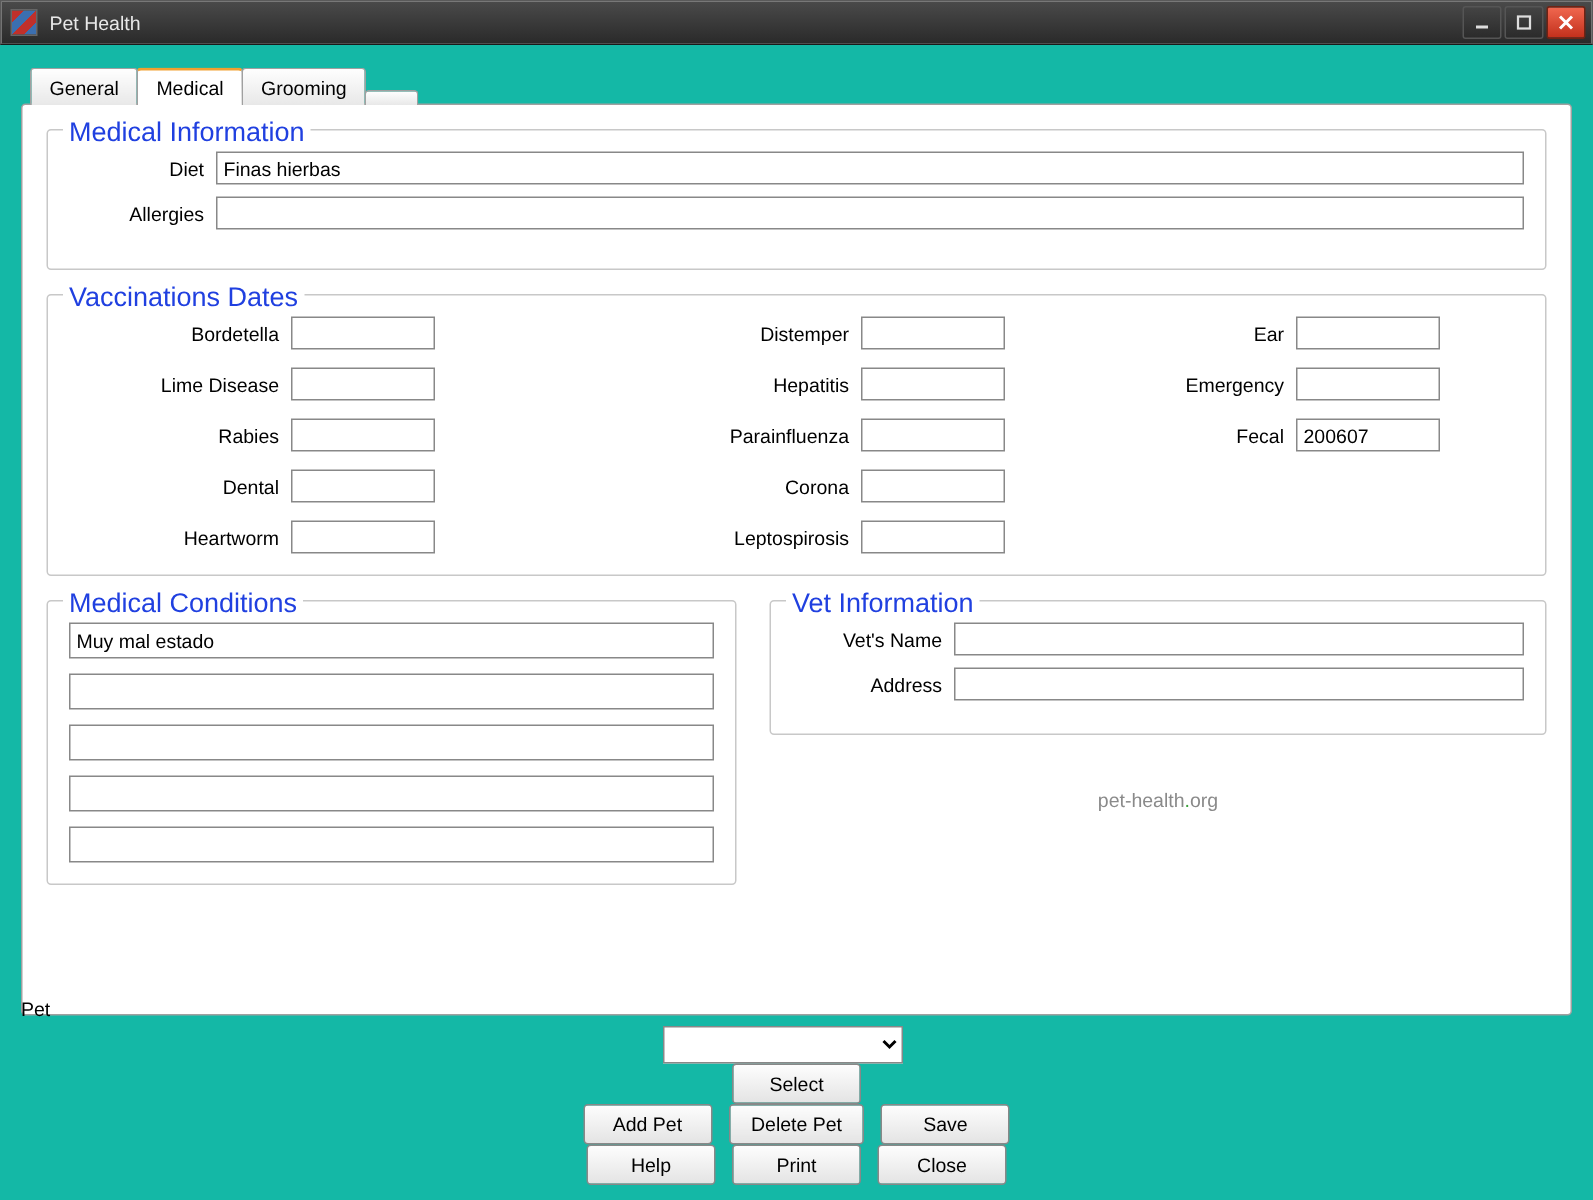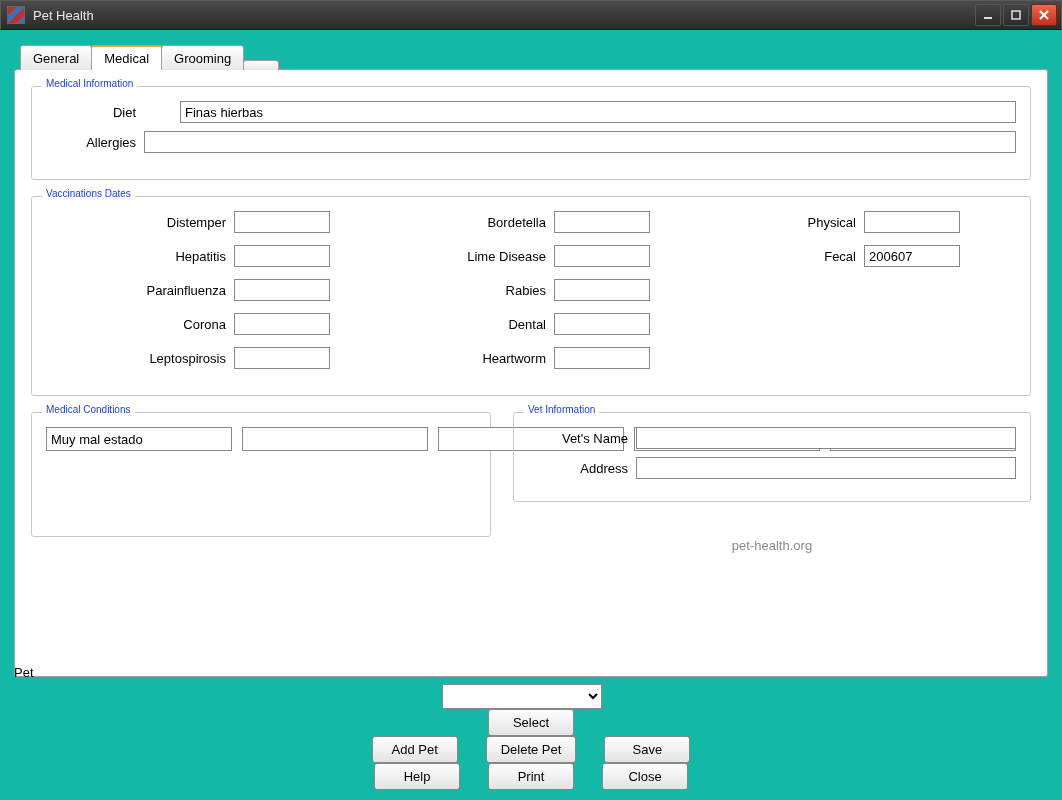--- a/index.html
+++ b/index.html
@@ -20,54 +20,54 @@
 
 .tabs { display: flex; align-items: flex-end; margin-left: 6px; }
 .tab { padding: 5px 12px 4px 12px; border: 1px solid #a0a0a0; border-bottom: none; background: linear-gradient(#fefefe,#e8e8e8); border-radius: 3px 3px 0 0; margin-right: -1px; font-size: 13px; position: relative; top: 1px; cursor: pointer; }
 .tab.active { background: #fff; z-index: 2; border-top: 2px solid #f0a030; padding-top: 4px; }
 .tab.blank { width: 36px; }
 
 .panel { border: 1px solid #a0a0a0; background: #fff; border-radius: 3px; padding: 16px 16px 20px 16px; min-height: 608px; }
 
 
 .groupbox { border: 1px solid #c8c8c8; border-radius: 3px; padding: 14px; margin-bottom: 16px; position: relative; }
-.groupbox > .legend { position: absolute; top: -9px; left: 10px; background: #fff; padding: 0 4px; color: #2040e0; font-size: 10px; }
+.groupbox > .legend { position: absolute; top: -9px; left: 10px; background: #fff; padding: 0 4px; color: #2040e0; font-size: 18px; }
 
 
 .row { display: flex; align-items: center; margin-bottom: 8px; }
 .row .lbl { text-align: right; margin-right: 8px; }
 .row input { height: 22px; border: 1px solid #888; padding: 2px 4px; background: #fff; }
 
 
 .vac-cols { display: flex; gap: 40px; }
 .vac-col { display: flex; flex-direction: column; gap: 12px; }
 .vac-row { display: flex; align-items: center; }
 .vac-row .vlbl { text-align: right; margin-right: 8px; }
 .vac-row input { width: 96px; height: 22px; border: 1px solid #888; padding: 2px 4px; }
 
 
-.mc-inputs { display: flex; flex-direction: row; gap: 10px; }
+.mc-inputs { display: flex; flex-direction: column; gap: 10px; }
 .mc-inputs input { height: 24px; border: 1px solid #888; padding: 2px 4px; }
 
 .two-col { display: flex; gap: 22px; }
 .two-col > .groupbox { flex: 1; }
 
 
 .logo { display: flex; justify-content: center; align-items: center; font-size: 32px; font-weight: 400; color: #8a8a8a; margin-top: 36px; font-family: Arial, sans-serif; }
 .logo .dash { color: #8a8a8a; }
 .logo .dot { color: #3aa23a; }
 
 
 .bottom { position: absolute; left: 14px; right: 14px; bottom: 10px; }
 .bottom .pet-label { margin-bottom: 4px; display: block; }
 .bottom-row { display: flex; align-items: center; flex-direction: column; }
 select.pet-select { width: 160px; height: 25px; border: 1px solid #888; background: #fff; margin-right: 18px; }
 .btn { height: 27px; min-width: 86px; padding: 0 14px; background: linear-gradient(#fdfdfd,#e4e4e4); border: 1px solid #888; border-radius: 3px; cursor: pointer; }
 .spacer { flex: 1; }
-.btn-group { display: flex; gap: 28px; }
+.btn-group { display: flex; gap: 11px; }
 </style>
 </head>
 <body>
 
 <div class="titlebar">
   <div class="app-icon"></div>
   <div class="title-text">Pet Health</div>
   <div class="controls">
     <div class="ctrl">
       <svg width="12" height="12">
@@ -96,31 +96,53 @@
     <div class="tab">Grooming</div>
     <div class="tab blank"></div>
   </div>
 
   <div class="panel">
 
     <div class="groupbox">
       <div class="legend">Medical Information</div>
       <div class="row">
         <div class="lbl" style="width:90px">Diet</div>
-        <input type="text" style="flex: 1 1 0%; margin-left: 36px;" value="Finas hierbas">
+        <input type="text" style="flex: 1 1 0%;" value="Finas hierbas">
       </div>
       <div class="row" style="margin-bottom:12px">
         <div class="lbl" style="width:90px">Allergies</div>
         <input type="text" style="flex: 1 1 0%;" value="">
       </div>
     </div>
 
-    <div class="groupbox" style="padding-bottom:26px">
+    <div class="groupbox" style="padding-bottom:14px">
       <div class="legend">Vaccinations Dates</div>
       <div class="vac-cols">
+        <div class="vac-col" style="width:300px">
+          <div class="vac-row">
+              <div class="vlbl" style="width:140px">Bordetella</div>
+              <input value="" style="">
+            </div>
+          <div class="vac-row">
+              <div class="vlbl" style="width:140px">Lime Disease</div>
+              <input value="" style="">
+            </div>
+          <div class="vac-row">
+              <div class="vlbl" style="width:140px">Rabies</div>
+              <input value="" style="">
+            </div>
+          <div class="vac-row">
+              <div class="vlbl" style="width:140px">Dental</div>
+              <input value="" style="">
+            </div>
+          <div class="vac-row">
+              <div class="vlbl" style="width:140px">Heartworm</div>
+              <input value="" style="">
+            </div>
+        </div>
         <div class="vac-col" style="width:320px">
           <div class="vac-row">
               <div class="vlbl" style="width:180px">Distemper</div>
               <input value="" style="">
             </div>
           <div class="vac-row">
               <div class="vlbl" style="width:180px">Hepatitis</div>
               <input value="" style="">
             </div>
           <div class="vac-row">
@@ -129,45 +151,27 @@
             </div>
           <div class="vac-row">
               <div class="vlbl" style="width:180px">Corona</div>
               <input value="" style="">
             </div>
           <div class="vac-row">
               <div class="vlbl" style="width:180px">Leptospirosis</div>
               <input value="" style="">
             </div>
         </div>
-        <div class="vac-col" style="width:300px">
-          <div class="vac-row">
-              <div class="vlbl" style="width:140px">Bordetella</div>
-              <input value="" style="">
-            </div>
-          <div class="vac-row">
-              <div class="vlbl" style="width:140px">Lime Disease</div>
-              <input value="" style="">
-            </div>
-          <div class="vac-row">
-              <div class="vlbl" style="width:140px">Rabies</div>
-              <input value="" style="">
-            </div>
-          <div class="vac-row">
-              <div class="vlbl" style="width:140px">Dental</div>
-              <input value="" style="">
-            </div>
-          <div class="vac-row">
-              <div class="vlbl" style="width:140px">Heartworm</div>
-              <input value="" style="">
-            </div>
-        </div>
         <div class="vac-col" style="width:240px">
           <div class="vac-row">
-              <div class="vlbl" style="width:110px">Physical</div>
+              <div class="vlbl" style="width:110px">Ear</div>
+              <input value="" style="">
+            </div>
+          <div class="vac-row">
+              <div class="vlbl" style="width:110px">Emergency</div>
               <input value="" style="">
             </div>
           <div class="vac-row">
               <div class="vlbl" style="width:110px">Fecal</div>
               <input value="200607" style="">
             </div>
         </div>
       </div>
     </div>
 

